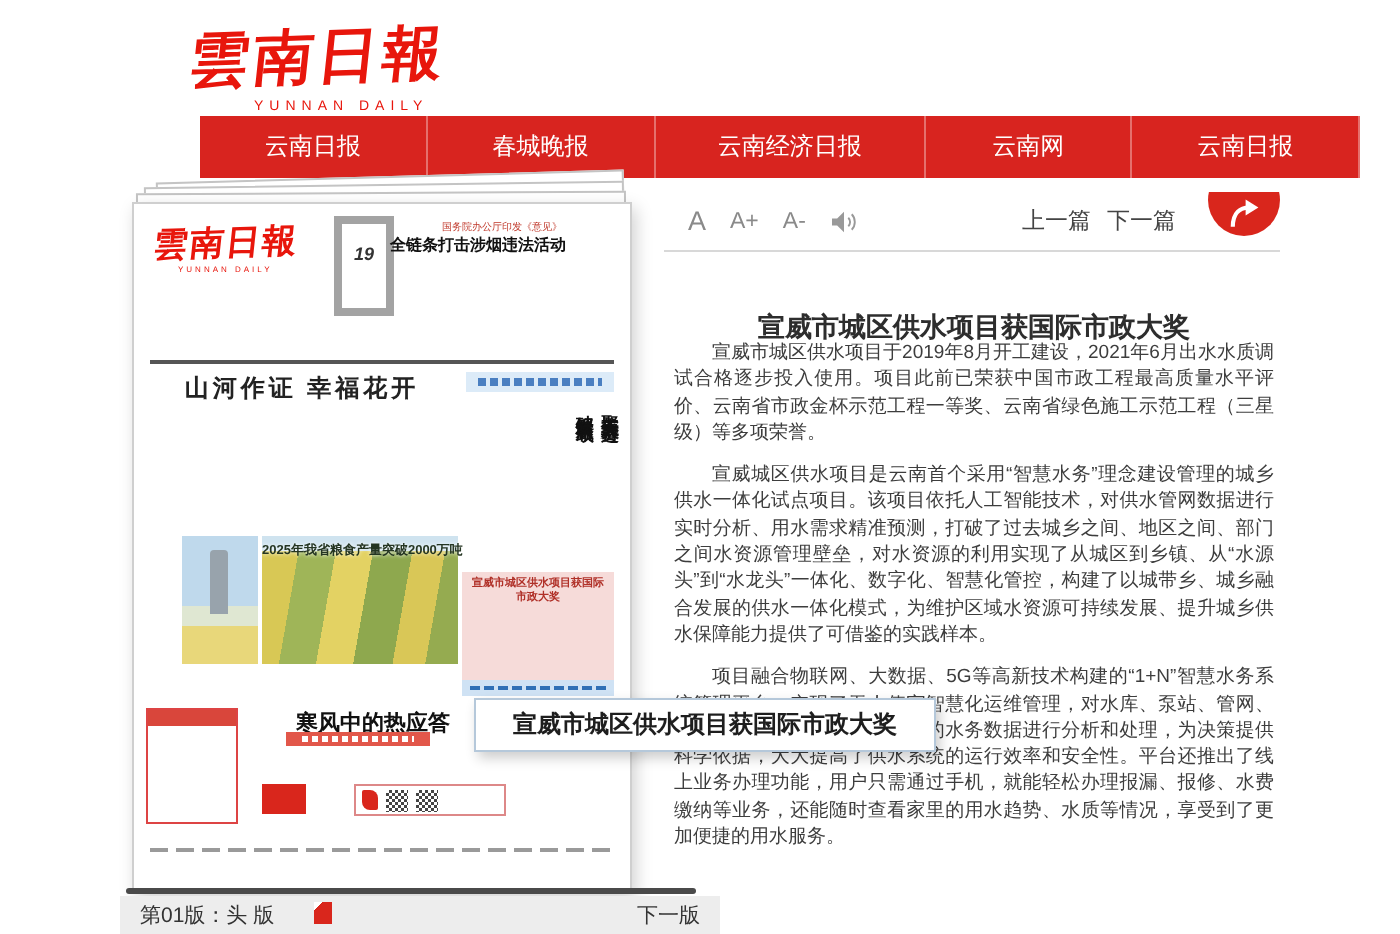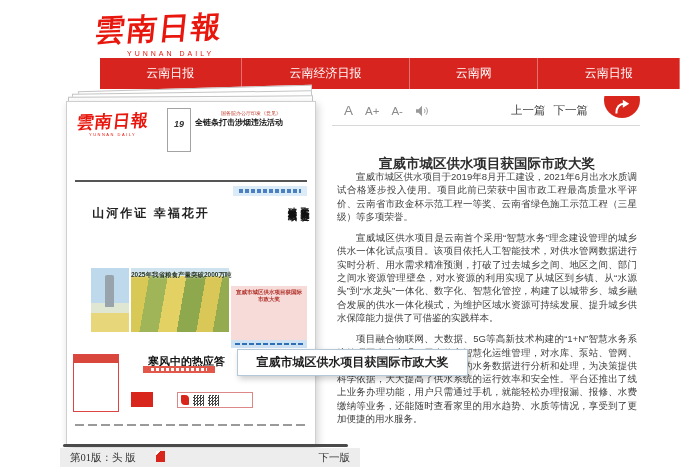--- a/index.html
+++ b/index.html
@@ -22,26 +22,26 @@
 
   
   .bgsheet{position:absolute;background:#fff;border:1px solid #c4c4c4;height:9px;}
   .sheet{position:absolute;left:66px;top:101px;width:248px;height:344px;background:#fff;border:1px solid #cfcfcf;box-shadow:2px 3px 8px rgba(0,0,0,.18);cursor:pointer;}
   .sheet *{position:absolute;}
   .cols{display:flex;gap:3px;}
   .cols i{flex:1;background:repeating-linear-gradient(to bottom,#c2c2c2 0 1.1px,transparent 1.1px 3.1px);}
   .cols.red i{background:repeating-linear-gradient(to bottom,#dfa19a 0 1.1px,transparent 1.1px 3.1px);}
   .m-logo-cn{left:10px;top:8px;font-size:17px;font-weight:900;color:#e8160c;letter-spacing:1px;transform:skewX(-8deg) rotate(-2deg);font-family:"Liberation Serif",serif;}
   .m-logo-en{left:22px;top:30px;font-size:4px;color:#e8160c;letter-spacing:1.5px;}
-  .m-datebox{left:100px;top:6px;width:22px;height:42px;border:1px solid #a3a3a3;font-style:italic;}
+  .m-datebox{left:100px;top:6px;width:22px;height:42px;border:4px solid #a3a3a3;font-style:italic;}
   .m-datenum{left:0;top:10px;width:100%;text-align:center;font-size:9px;font-weight:bold;color:#333;}
   .m-kicker{left:128px;top:8px;width:112px;text-align:center;font-size:5px;color:#c0392b;white-space:nowrap;}
   .m-head1{left:128px;top:15px;width:112px;font-size:8px;font-weight:bold;color:#111;white-space:nowrap;}
   .m-rule{left:8px;top:78px;width:232px;height:1.5px;background:#555;}
-  .m-headmain{left:8px;top:84px;width:152px;text-align:center;font-size:12px;font-weight:bold;letter-spacing:2px;color:#222;white-space:nowrap;margin-top:19px;}
+  .m-headmain{left:8px;top:84px;width:152px;text-align:center;font-size:12px;font-weight:bold;letter-spacing:2px;color:#222;white-space:nowrap;}
   .m-headmid{left:64px;top:252px;width:94px;text-align:right;font-size:11px;font-weight:bold;color:#111;white-space:nowrap;}
   .m-redtag{left:76px;top:264px;width:72px;height:7px;background:#e2574a;}
   .m-redtag:after{content:"";position:absolute;left:8px;top:2px;right:8px;height:3px;background:repeating-linear-gradient(to right,#fff 0 3px,transparent 3px 5px);}
   .m-vert{right:4px;top:98px;height:84px;writing-mode:vertical-rl;text-orientation:upright;font-size:9px;font-weight:bold;color:#111;letter-spacing:1px;line-height:1.4;}
   .m-bluebox{left:166px;top:84px;width:74px;height:10px;background:#dcebf8;}
   .m-bluebox:after{content:"";position:absolute;left:6px;top:3px;right:6px;height:4px;background:repeating-linear-gradient(to right,#4a7fc1 0 4px,transparent 4px 6px);}
   .m-pink{left:164px;top:184px;width:76px;height:60px;background:#f6dbd9;cursor:pointer;}
   .m-pinktitle{left:3px;top:3px;width:70px;font-size:5.5px;font-weight:bold;color:#b03028;text-align:center;line-height:1.3;}
   .m-wave{left:164px;top:238px;width:76px;height:8px;background:#cfe2f4;}
   .m-wave:after{content:"";position:absolute;left:4px;right:4px;top:3px;height:2px;background:repeating-linear-gradient(to right,#2f6fb5 0 5px,transparent 5px 7px);}
@@ -55,21 +55,21 @@
   .m-caption{left:64px;top:169px;width:98px;text-align:center;font-size:6.5px;font-weight:bold;color:#243522;text-shadow:0 0 2px #fff;white-space:nowrap;}
   .m-redbox{background:#d9261c;}
   .m-qrwrap{left:110px;top:290px;width:76px;height:16px;border:1px solid #d88;background:#fff;display:flex;align-items:center;gap:4px;padding:0 3px;box-sizing:border-box;position:absolute;}
   .qr{width:11px;height:11px;background:repeating-conic-gradient(#444 0 25%,#fff 0 50%) 0 0/3px 3px;position:static;}
   .m-logomark{width:8px;height:10px;background:#d9261c;border-radius:1px 4px 1px 4px;position:static;}
   .m-foot{left:8px;top:322px;width:232px;height:2px;background:repeating-linear-gradient(to right,#9a9a9a 0 9px,transparent 9px 13px);}
   .stackbase{position:absolute;left:63px;top:444px;width:285px;height:3px;background:#4a4a4a;border-radius:2px;}
 
   
   .pager{position:absolute;left:60px;top:448px;width:300px;height:19px;background:#ededed;display:flex;align-items:center;justify-content:space-between;padding:0 10px;box-sizing:border-box;font-size:10.5px;color:#333;}
-  .pager-left{display:flex;gap:20px;cursor:pointer;font-family:Liberation Serif, serif;}
+  .pager-left{display:flex;gap:20px;cursor:pointer;}
   .pdf{width:9px;height:11px;background:linear-gradient(135deg,#fff 0 3px,#d9261c 3px);display:inline-block;cursor:pointer;}
   .pager-next{cursor:pointer;}
 
   
   .toolbar{position:absolute;left:332px;top:96px;width:308px;height:29px;border-bottom:1px solid #d8d8d8;background:#fff;}
   .tb-left{position:absolute;left:12px;top:0;height:29px;display:flex;align-items:center;gap:12px;color:#8a8a8a;}
   .tb-a{font-size:13.5px;cursor:pointer;}
   .tb-a2{font-size:11.5px;cursor:pointer;}
   .tb-right{position:absolute;right:52px;top:0;height:29px;display:flex;align-items:center;gap:8px;font-size:11.5px;color:#444;}
   .tb-right span{cursor:pointer;}
@@ -88,20 +88,21 @@
 
 <div id="app">
 
   <div class="logo">
     <div class="logo-cn">雲南日報</div>
     <div class="logo-en">YUNNAN DAILY</div>
   </div>
 
   <nav class="topnav">
     <div class="nav-item" style="flex:1.05">云南日报</div>
+    <div class="nav-item" style="flex:1.05">春城晚报</div>
     <div class="nav-item" style="flex:1.25">云南经济日报</div>
     <div class="nav-item" style="flex:0.95">云南网</div>
     <div class="nav-item" style="flex:1.05">云南日报</div>
   </nav>
 
   <div class="bgsheet" style="left:78px;top:88px;width:232px;transform:rotate(-1.6deg);"></div>
   <div class="bgsheet" style="left:72px;top:92px;width:238px;transform:rotate(-0.8deg);"></div>
   <div class="bgsheet" style="left:68px;top:96px;width:243px;transform:rotate(-0.3deg);"></div>
 
   <div class="sheet">

